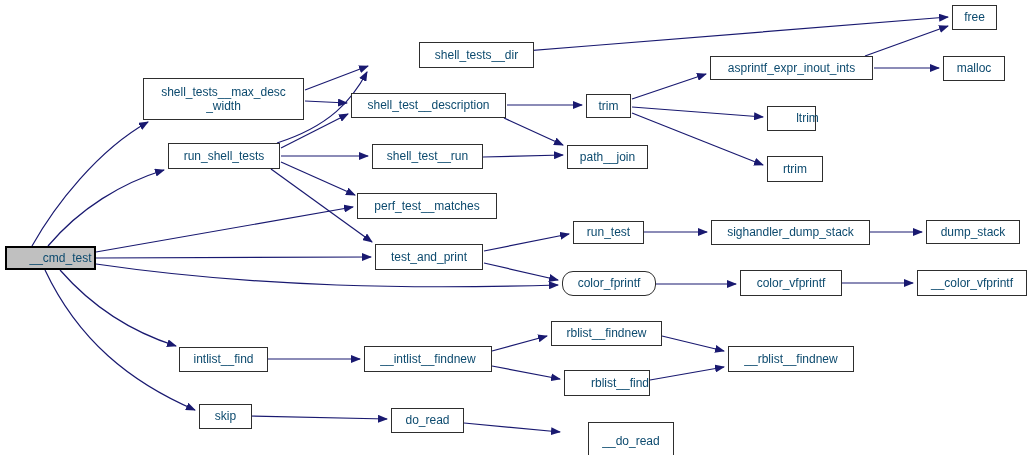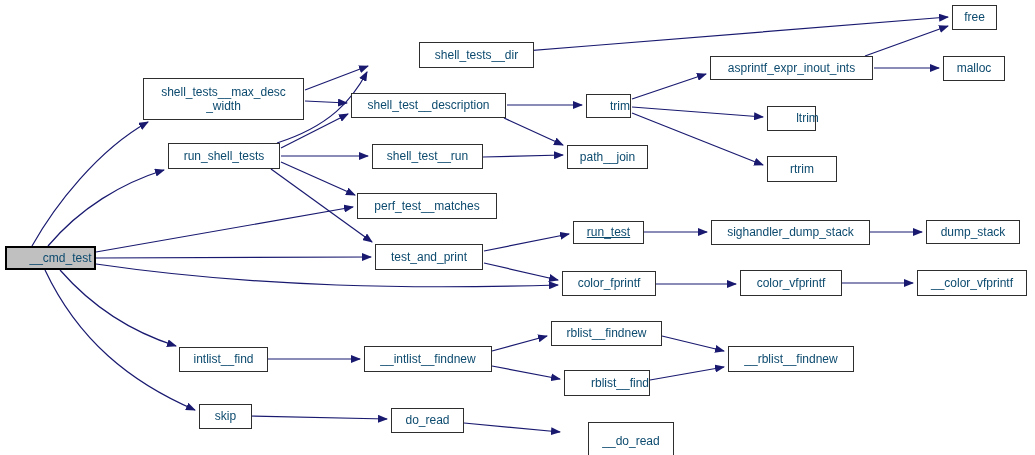--- a/index.html
+++ b/index.html
@@ -103,51 +103,51 @@
       </div>
       <div class="node" style="left: 372px; top: 144px; width: 111px; height: 25px;">
         <span>shell_test__run</span>
       </div>
       <div class="node" style="left: 357px; top: 193px; width: 140px; height: 26px;">
         <span>perf_test__matches</span>
       </div>
       <div class="node" style="left: 375px; top: 244px; width: 108px; height: 26px;">
         <span>test_and_print</span>
       </div>
-      <div class="node" style="left: 586px; top: 94px; width: 45px; height: 24px; align-items: flex-end;">
+      <div class="node" style="left: 586px; top: 94px; width: 45px; height: 24px;">
         <span>trim</span>
       </div>
       <div class="node" style="left: 567px; top: 145px; width: 81px; height: 24px;">
         <span>path__join</span>
       </div>
       <div class="node" style="left: 952px; top: 5px; width: 45px; height: 25px;">
         <span>free</span>
       </div>
       <div class="node" style="left: 710px; top: 56px; width: 163px; height: 24px;">
         <span>asprintf_expr_inout_ints</span>
       </div>
       <div class="node" style="left: 943px; top: 56px; width: 62px; height: 25px;">
         <span>malloc</span>
       </div>
       <div class="node" style="left: 767px; top: 106px; width: 49px; height: 25px; padding-left: 32px;">
         <span>ltrim</span>
       </div>
-      <div class="node" style="left: 767px; top: 156px; width: 70px; height: 26px;">
+      <div class="node" style="left: 767px; top: 156px; width: 56px; height: 26px;">
         <span>rtrim</span>
       </div>
-      <div class="node" style="left: 573px; top: 221px; width: 71px; height: 23px; text-decoration: underline;">
+      <div class="node" style="left: 573px; top: 221px; width: 71px; height: 23px;">
         <span>run_test</span>
       </div>
       <div class="node" style="left: 711px; top: 220px; width: 159px; height: 25px;">
         <span>sighandler_dump_stack</span>
       </div>
       <div class="node" style="left: 926px; top: 220px; width: 94px; height: 24px;">
         <span>dump_stack</span>
       </div>
-      <div class="node" style="left: 562px; top: 271px; width: 94px; height: 25px;">
+      <div class="node" style="left: 562px; top: 271px; width: 94px; height: 25px; border-radius: 11px;">
         <span>color_fprintf</span>
       </div>
       <div class="node" style="left: 740px; top: 270px; width: 102px; height: 26px;">
         <span>color_vfprintf</span>
       </div>
       <div class="node" style="left: 917px; top: 270px; width: 110px; height: 26px;">
         <span>__color_vfprintf</span>
       </div>
       <div class="node" style="left: 179px; top: 347px; width: 89px; height: 25px;">
         <span>intlist__find</span>

